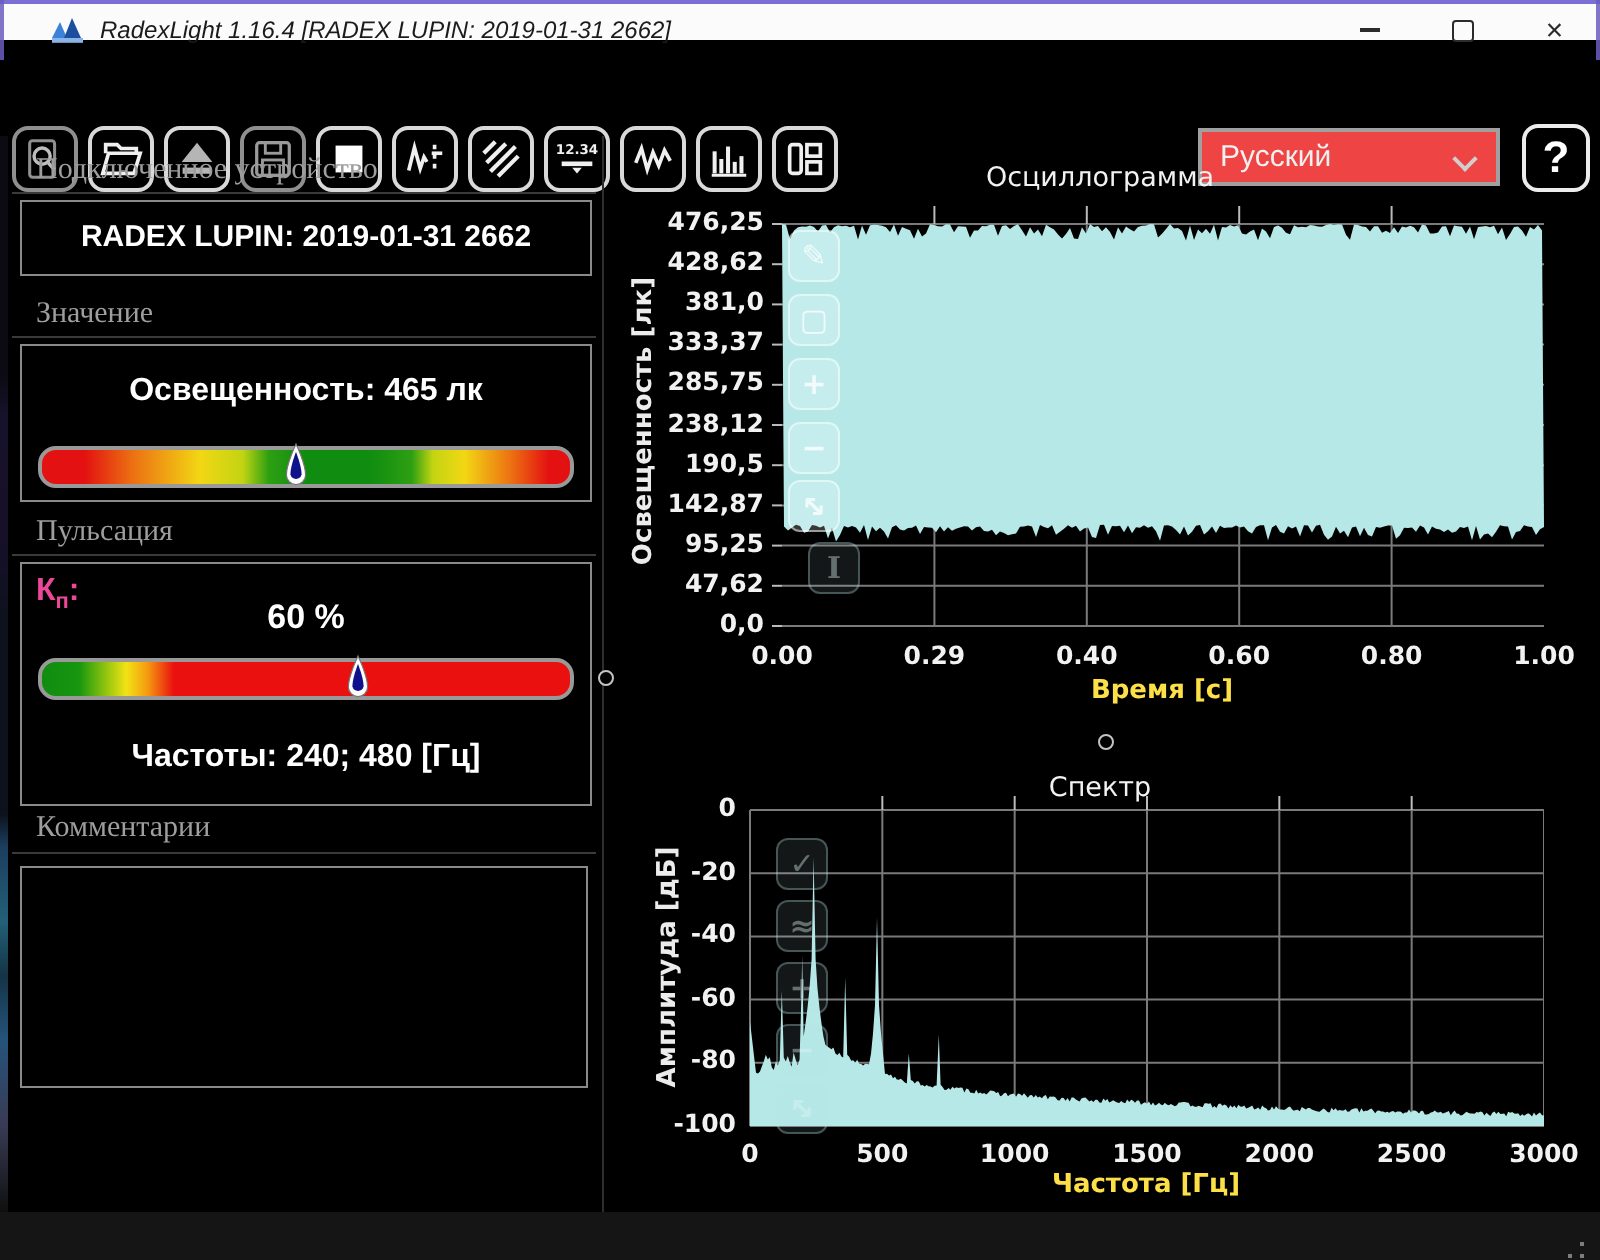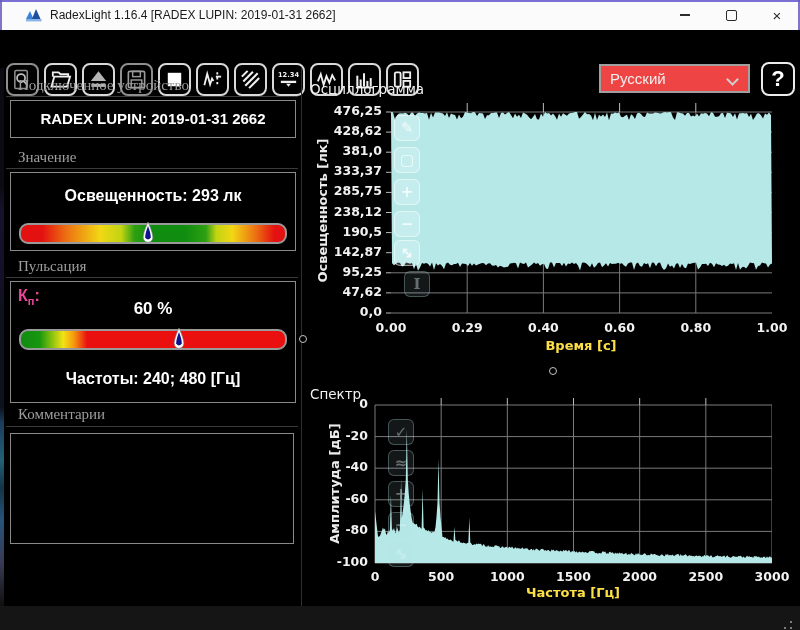--- a/index.html
+++ b/index.html
@@ -1,19 +1,19 @@
 <!DOCTYPE html>
 <html><head>
 <meta charset="utf-8">
 <style>
   html,body{margin:0;padding:0;background:#000;}
   #stage{position:relative;width:800px;height:630px;background:#000;overflow:hidden;
          font-family:"Liberation Sans",sans-serif;}
   
-  .titlebar{position:absolute;left:0;top:0;width:800px;height:30px;background:#fbfbfb;}
+  .titlebar{position:absolute;left:0;top:0;width:800px;height:20px;background:#fbfbfb;font-style:italic;}
   .title-text{position:absolute;left:50px;top:0;height:30px;line-height:30px;
               font-size:12px;color:#1b1b1b;white-space:nowrap;}
   .appicon{position:absolute;left:25px;top:6px;width:18px;height:18px;}
   .winbtn{position:absolute;top:0;width:46px;height:30px;display:flex;align-items:center;
           justify-content:center;cursor:default;}
   .min-glyph{width:10px;height:2px;background:#2b2b2b;}
   .max-glyph{width:9px;height:9px;border:1.4px solid #2b2b2b;border-radius:2px;}
   .close-glyph{font-size:15px;color:#2b2b2b;line-height:1;}
   .edge-top{position:absolute;left:0;top:0;width:800px;height:2px;background:#7b6fd4;}
   .edge-side{position:absolute;top:0;width:2px;height:68px;background:#6a5dc0;opacity:.85;}
@@ -53,21 +53,21 @@
       #3f415e 92%,#111 100%);}
   
   .vsplit{position:absolute;left:301px;top:68px;width:1px;height:538px;background:#2e2e2e;}
   .knob{position:absolute;width:8px;height:8px;border:1px solid #c4c4c4;border-radius:50%;
         background:#000;box-sizing:border-box;}
   .statusbar{position:absolute;left:0;top:606px;width:800px;height:24px;background:#151515;}
   .grip{position:absolute;right:20px;bottom:7px;width:2px;height:2px;background:transparent;
         box-shadow:12px 0 0 #7d7d7d,6px 6px 0 #7d7d7d,12px 6px 0 #7d7d7d,
                    0 12px 0 #7d7d7d,6px 12px 0 #7d7d7d,12px 12px 0 #7d7d7d;}
   
-  .chart-title{position:absolute;left:310px;width:480px;color:#f2f2f2;
+  .chart-title{position:absolute;left:310px;width:480px;text-align:center;color:#f2f2f2;
         font:13.5px "DejaVu Sans",sans-serif;}
   .ylab{position:absolute;color:#ececec;font:bold 13px "DejaVu Sans",sans-serif;
         text-align:center;transform:rotate(-90deg);}
   .ytick,.xtick{position:absolute;color:#f2f2f2;font:bold 12.5px "DejaVu Sans",sans-serif;}
   .ytick{text-align:right;height:18px;}
   .xtick{text-align:center;width:64px;}
   .xlab{position:absolute;width:200px;text-align:center;color:#fde047;
         font:bold 13px "DejaVu Sans",sans-serif;}
   .csvg{position:absolute;}
   .ghost{position:absolute;width:26px;height:26px;border-radius:6px;box-sizing:border-box;
@@ -195,21 +195,21 @@
 
   <div class="hdr" style="top:77px;">Подключенное устройство</div>
   <div class="hline" style="top:96px;"></div>
   <div class="pbox" style="left:10px;top:100px;width:286px;height:38px;">
     <div class="bigtext" style="top:9px;font-size:15px;">RADEX LUPIN: 2019-01-31 2662</div>
   </div>
 
   <div class="hdr" style="top:149px;">Значение</div>
   <div class="hline" style="top:168px;"></div>
   <div class="pbox" style="left:10px;top:172px;width:286px;height:79px;">
-    <div class="bigtext" style="top:14px;font-size:16px;">Освещенность: 293 лк</div>
+    <div class="bigtext" style="top:14px;font-size:16px;">Освещенность: 465 лк</div>
     <div class="bar bar-value" style="left:8px;top:50px;width:264px;">
       <svg class="drop" viewBox="0 0 12 24" style="left: calc(48% - 6px);">
         <path d="M6 1 C6 1 1.2 11 1.2 16.5 A4.8 4.8 0 0 0 10.8 16.5 C10.8 11 6 1 6 1 Z" fill="#ffffff" stroke="#777" stroke-width="0.6"></path>
         <path d="M6 5 C6 5 3.2 12 3.2 16.3 A2.9 2.9 0 0 0 8.8 16.3 C8.8 12 6 5 6 5 Z" fill="#10128c"></path>
       </svg>
     </div>
   </div>
 
   <div class="hdr" style="top:258px;">Пульсация</div>
   <div class="hline" style="top:277px;"></div>

